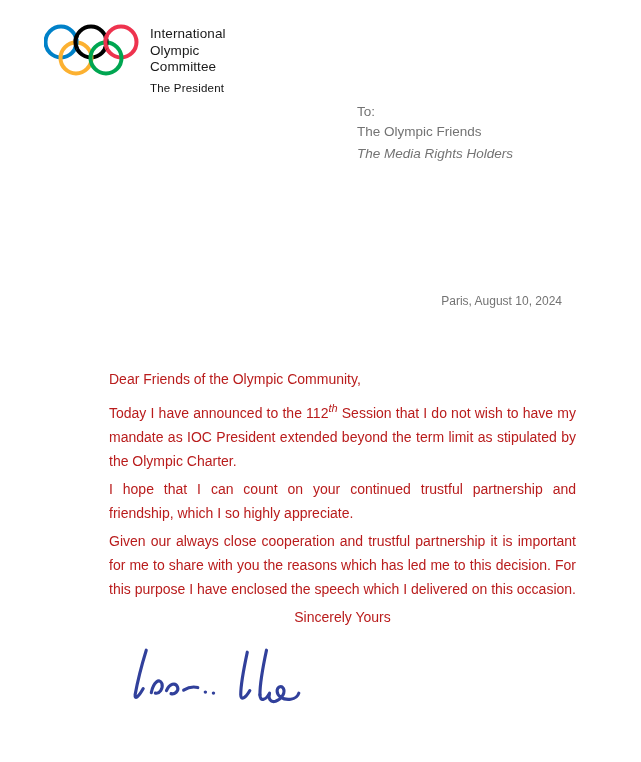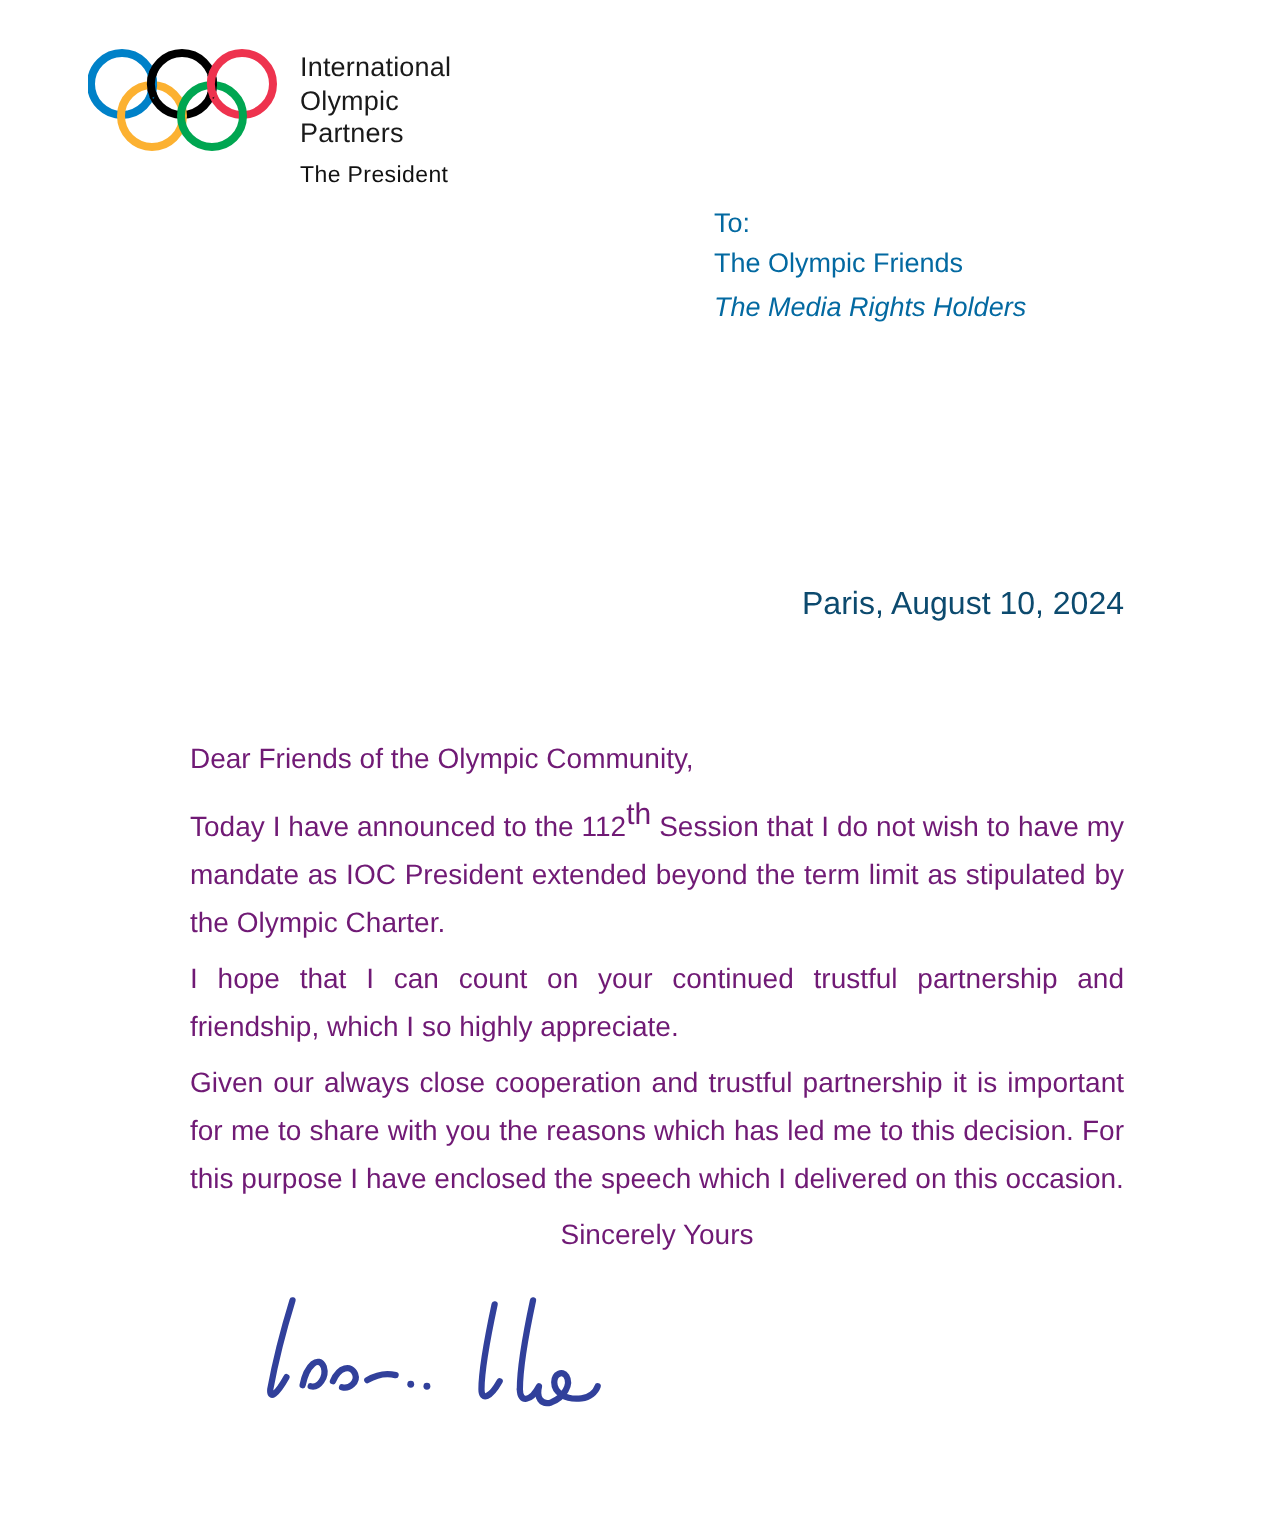--- a/index.html
+++ b/index.html
@@ -19,37 +19,37 @@
     letter-spacing:.1px;
   }
   .role{
     position:absolute;left:150px;top:82px;
     font-size:11.5px;font-weight:normal;color:#111;
     letter-spacing:.2px;
   }
   
   .recipient{
     position:absolute;left:357px;top:102px;
-    font-size:13.5px;line-height:19.5px;color:#0369a1;
+    font-size:13.5px;line-height:19.5px;color:#737373;
   }
   .recipient .line2{margin-top:3px;font-style:italic;}
   
   .dateline{
     position:absolute;right:79px;top:294px;
-    font-size:16px;color:#0c4a6e;
+    font-size:12px;color:#737373;
   }
   
   .letter-body{
-    position:absolute;left:95px;top:367px;width:467px;
-    font-size:14px;line-height:24px;color:#701a75;
+    position:absolute;left:109px;top:367px;width:467px;
+    font-size:14px;line-height:24px;color:#b91c1c;
   }
   .letter-body .salutation{margin:0 0 10px 0;}
   .letter-body p{margin:0 0 4px 0;text-align:justify;}
   .letter-body .closing{margin:0;text-align:center;}
-  sup.ord{font-size:15px;line-height:0;vertical-align:6px;}
+  sup.ord{font-size:11px;line-height:0;vertical-align:6px;font-style:italic;}
   
   .signature{position:absolute;left:122px;top:645px;width:192px;height:73px;}
 </style>
 </head>
 <body>
 
 <div class="page">
 
   <svg class="rings" viewBox="0 0 95 53" aria-hidden="true">
     <g fill="none" stroke-width="4">
@@ -64,21 +64,21 @@
       <path d="M31.6,12.7 A15.5,15.5 0 0 1 31.05,24.55" stroke="#0081C8"></path>
       <path d="M32.95,24.55 A15.5,15.5 0 0 1 32.95,11.45" stroke="#000000"></path>
       <path d="M61.56,12.7 A15.5,15.5 0 0 1 61.05,24.55" stroke="#000000"></path>
       <path d="M62.95,24.55 A15.5,15.5 0 0 1 62.95,11.45" stroke="#EE334E"></path>
     </g>
   </svg>
 
   <div class="orgname">
     <div>International</div>
     <div>Olympic</div>
-    <div>Partners</div>
+    <div>Committee</div>
   </div>
 
   <div class="role">The President</div>
 
   <div class="recipient">
     <div>To:</div>
     <div class="line1">The Olympic Friends</div>
     <div class="line2">The Media Rights Holders</div>
   </div>
 

